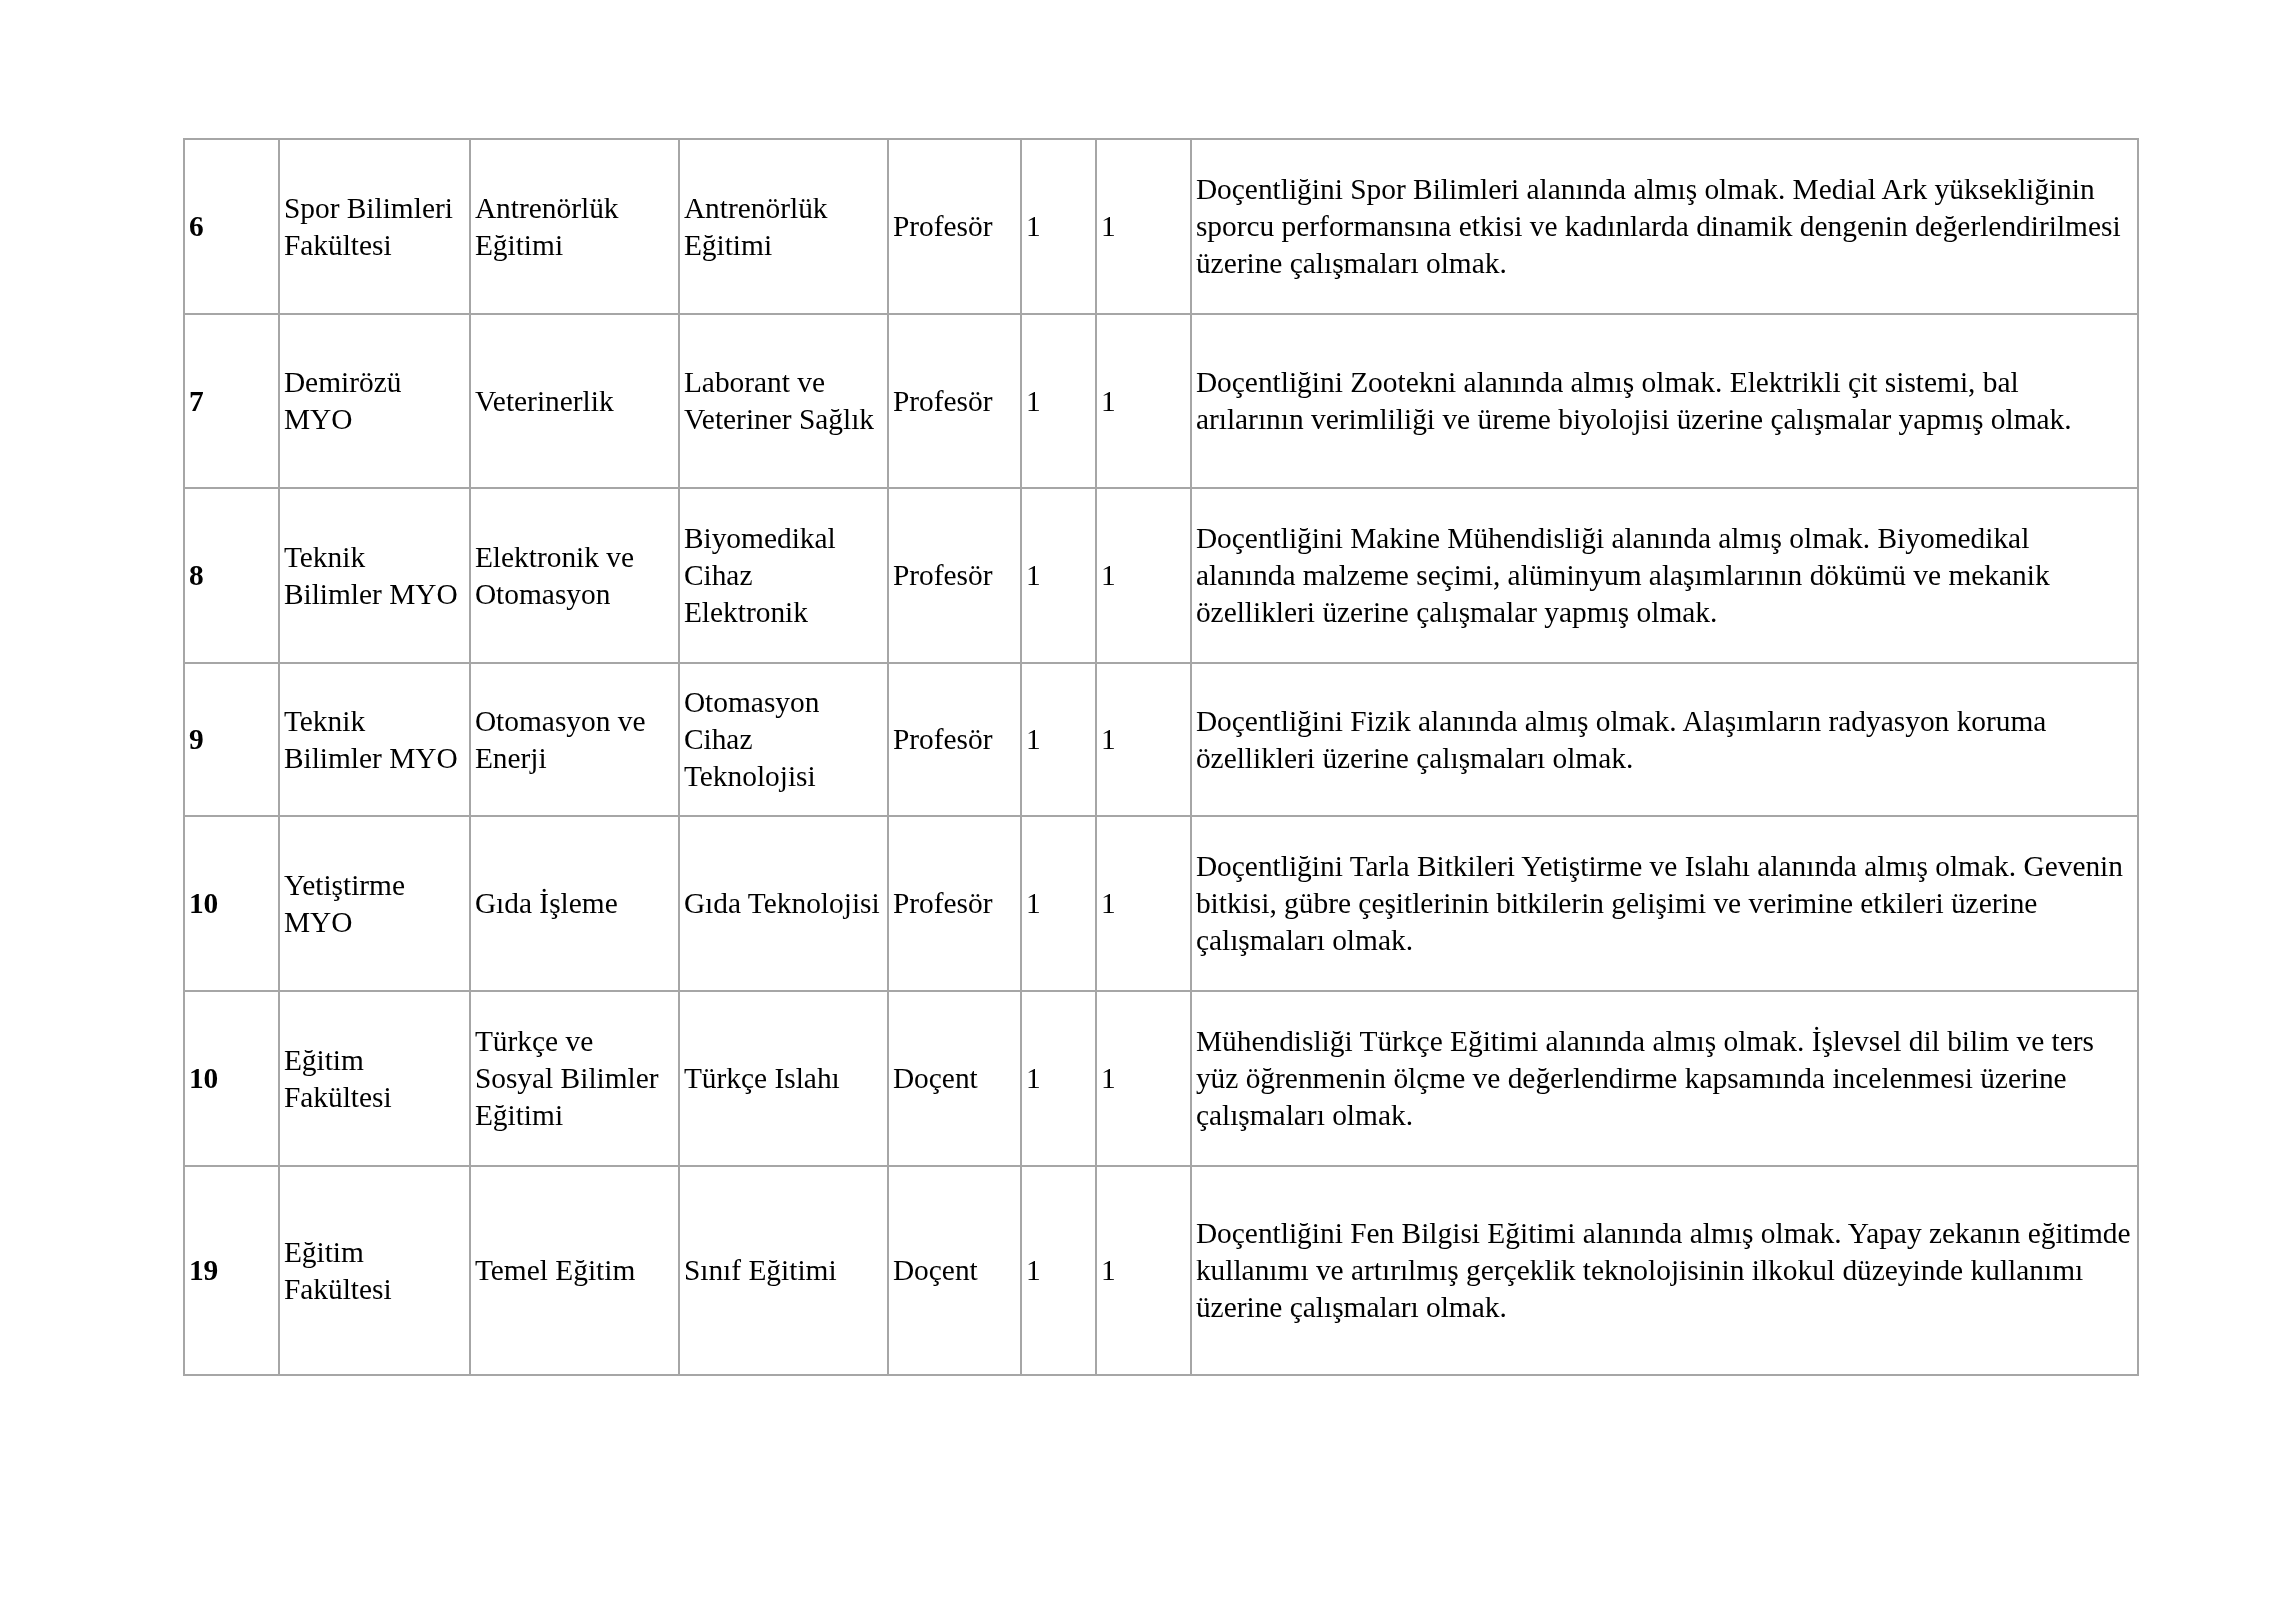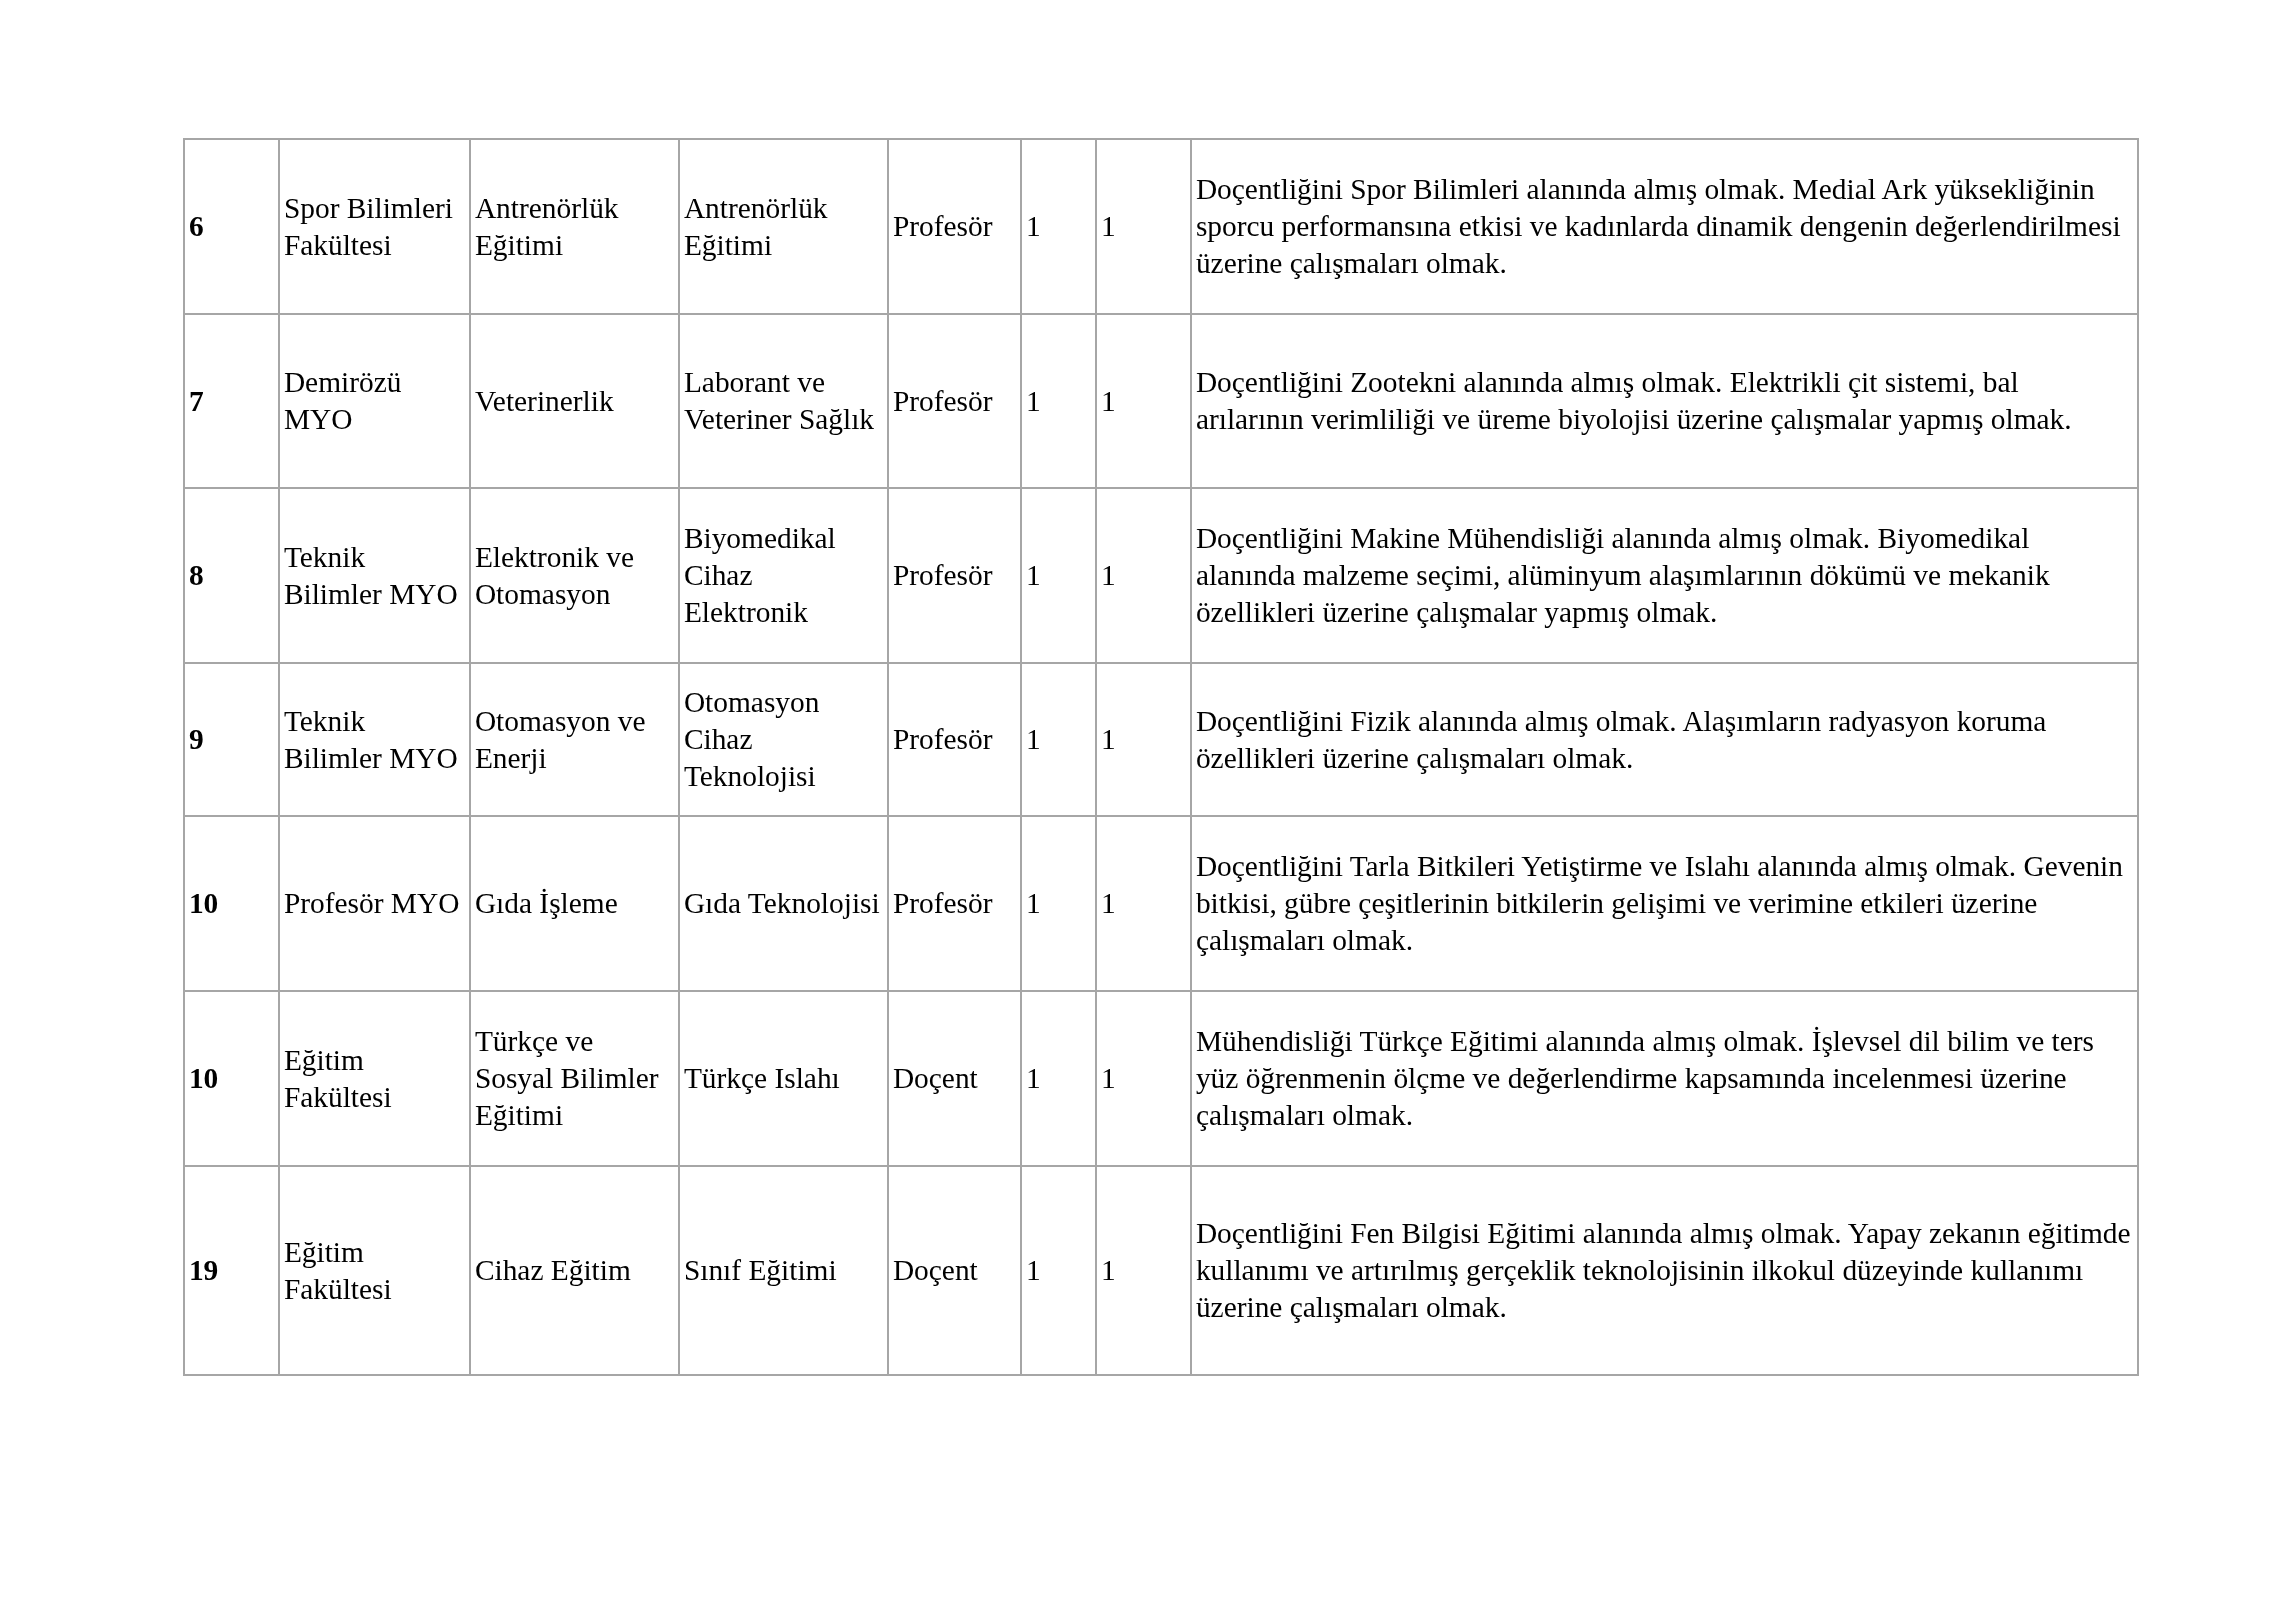--- a/index.html
+++ b/index.html
@@ -80,42 +80,42 @@
       <td>Teknik Bilimler MYO</td>
       <td>Otomasyon ve Enerji</td>
       <td>Otomasyon Cihaz Teknolojisi</td>
       <td>Profesör</td>
       <td class="num">1</td>
       <td class="num">1</td>
       <td class="desc">Doçentliğini Fizik alanında almış olmak. Alaşımların radyasyon koruma özellikleri üzerine çalışmaları olmak.</td>
     </tr>
     <tr style="height:175px">
       <td class="no">10</td>
-      <td>Profesör MYO</td>
+      <td>Yetiştirme MYO</td>
       <td>Gıda İşleme</td>
       <td>Gıda Teknolojisi</td>
       <td>Profesör</td>
       <td class="num">1</td>
       <td class="num">1</td>
       <td class="desc">Doçentliğini Tarla Bitkileri Yetiştirme ve Islahı alanında almış olmak. Gevenin bitkisi, gübre çeşitlerinin bitkilerin gelişimi ve verimine etkileri üzerine çalışmaları olmak.</td>
     </tr>
     <tr style="height:175px">
       <td class="no">10</td>
       <td>Eğitim Fakültesi</td>
       <td>Türkçe ve Sosyal Bilimler Eğitimi</td>
       <td>Türkçe Islahı</td>
       <td>Doçent</td>
       <td class="num">1</td>
       <td class="num">1</td>
       <td class="desc">Mühendisliği Türkçe Eğitimi alanında almış olmak. İşlevsel dil bilim ve ters yüz öğrenmenin ölçme ve değerlendirme kapsamında incelenmesi üzerine çalışmaları olmak.</td>
     </tr>
     <tr style="height:209px">
       <td class="no">19</td>
       <td>Eğitim Fakültesi</td>
-      <td>Cihaz Eğitim</td>
+      <td>Temel Eğitim</td>
       <td>Sınıf Eğitimi</td>
       <td>Doçent</td>
       <td class="num">1</td>
       <td class="num">1</td>
       <td class="desc">Doçentliğini Fen Bilgisi Eğitimi alanında almış olmak. Yapay zekanın eğitimde kullanımı ve artırılmış gerçeklik teknolojisinin ilkokul düzeyinde kullanımı üzerine çalışmaları olmak.</td>
     </tr>
   </tbody>
 </table>
 
 

